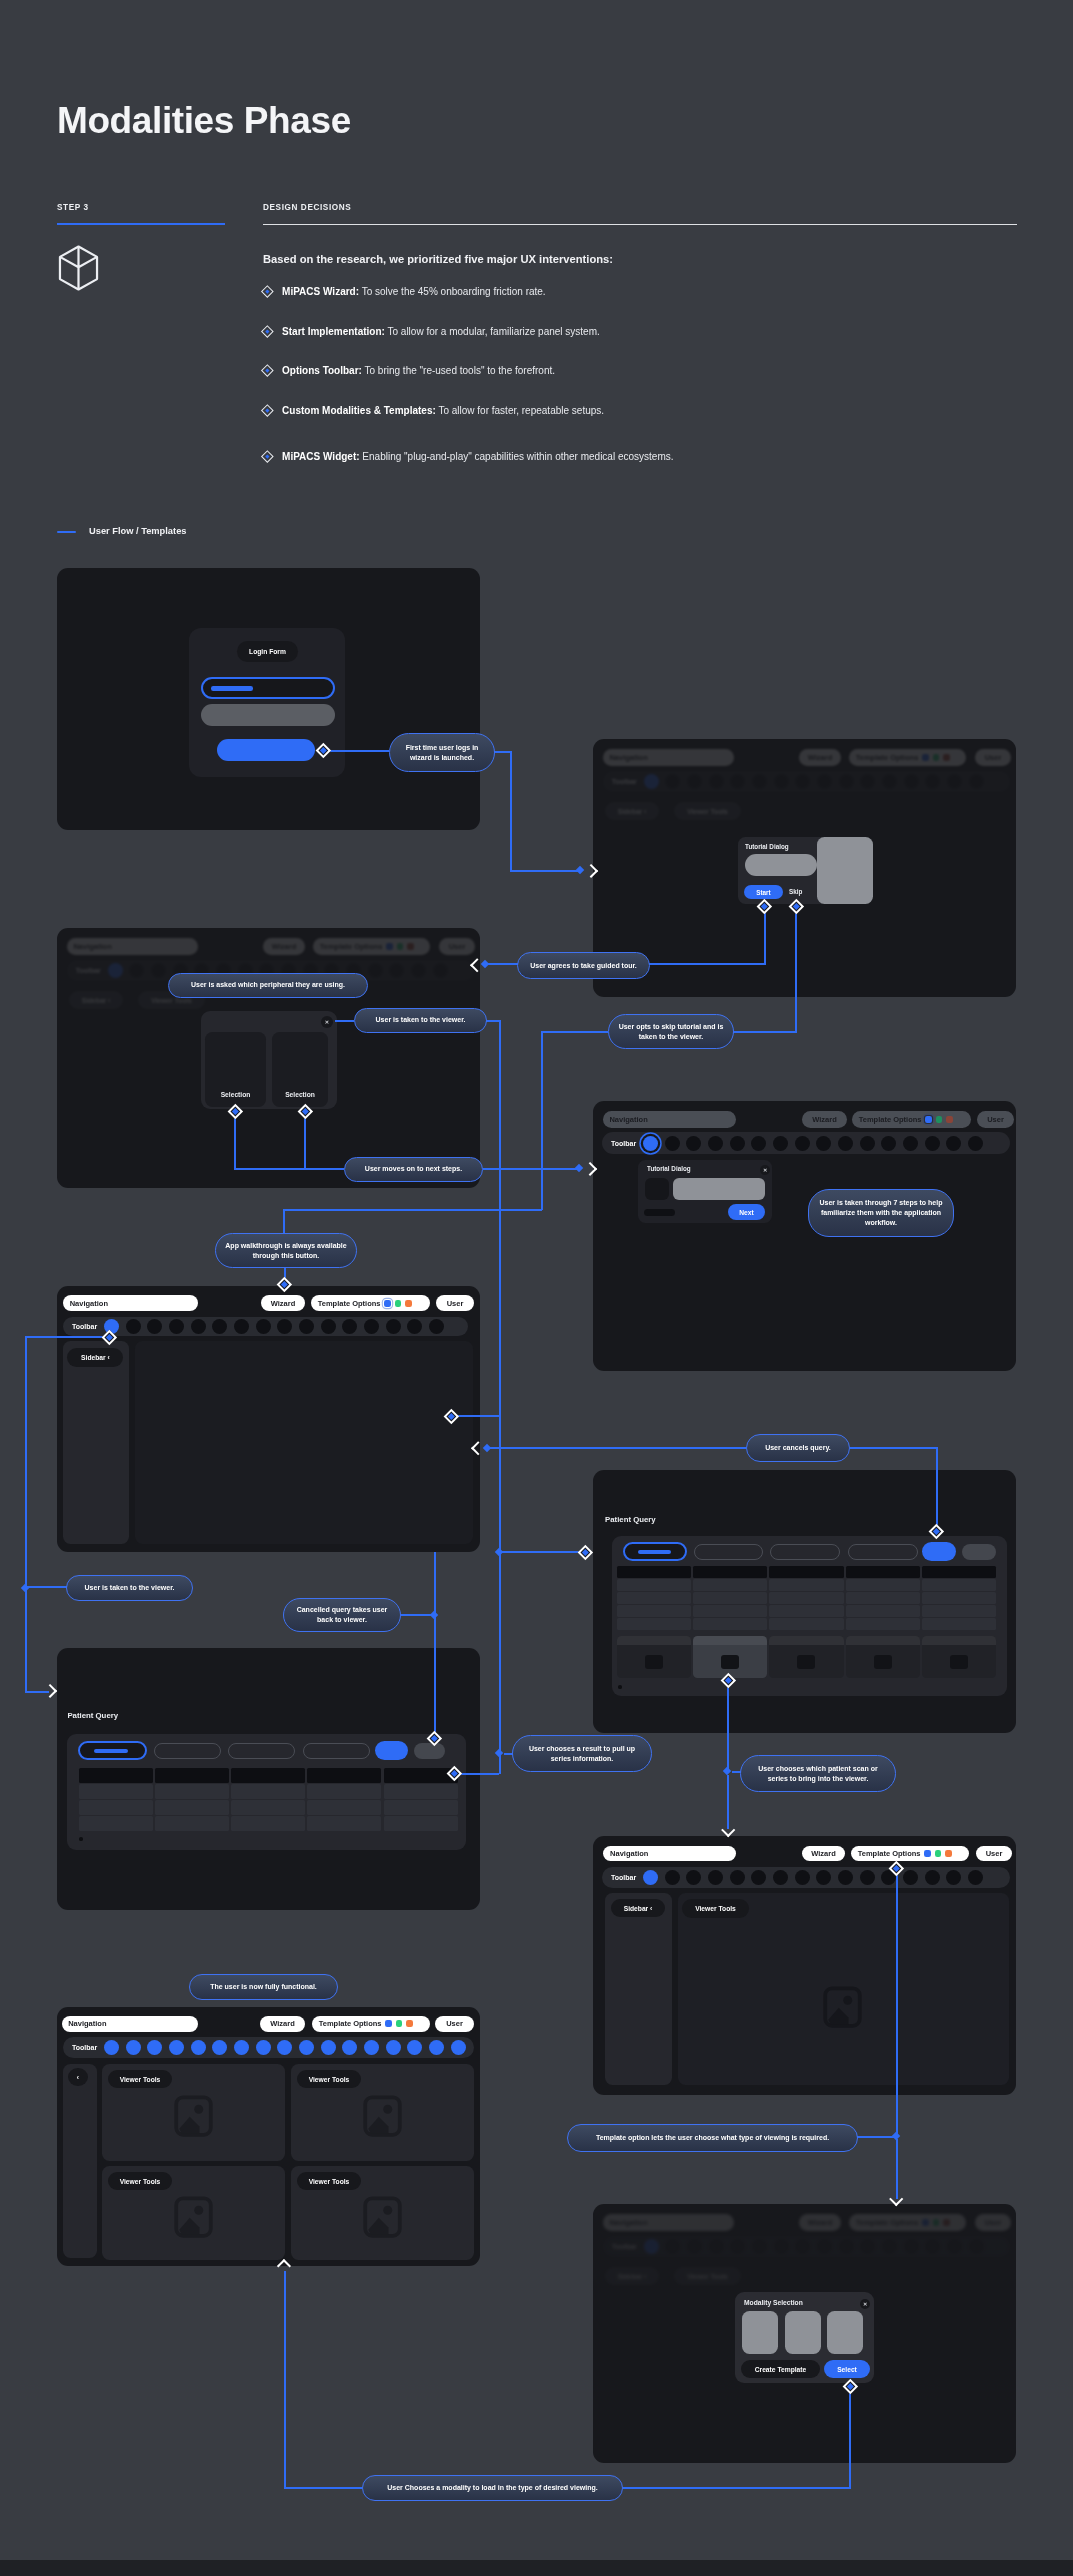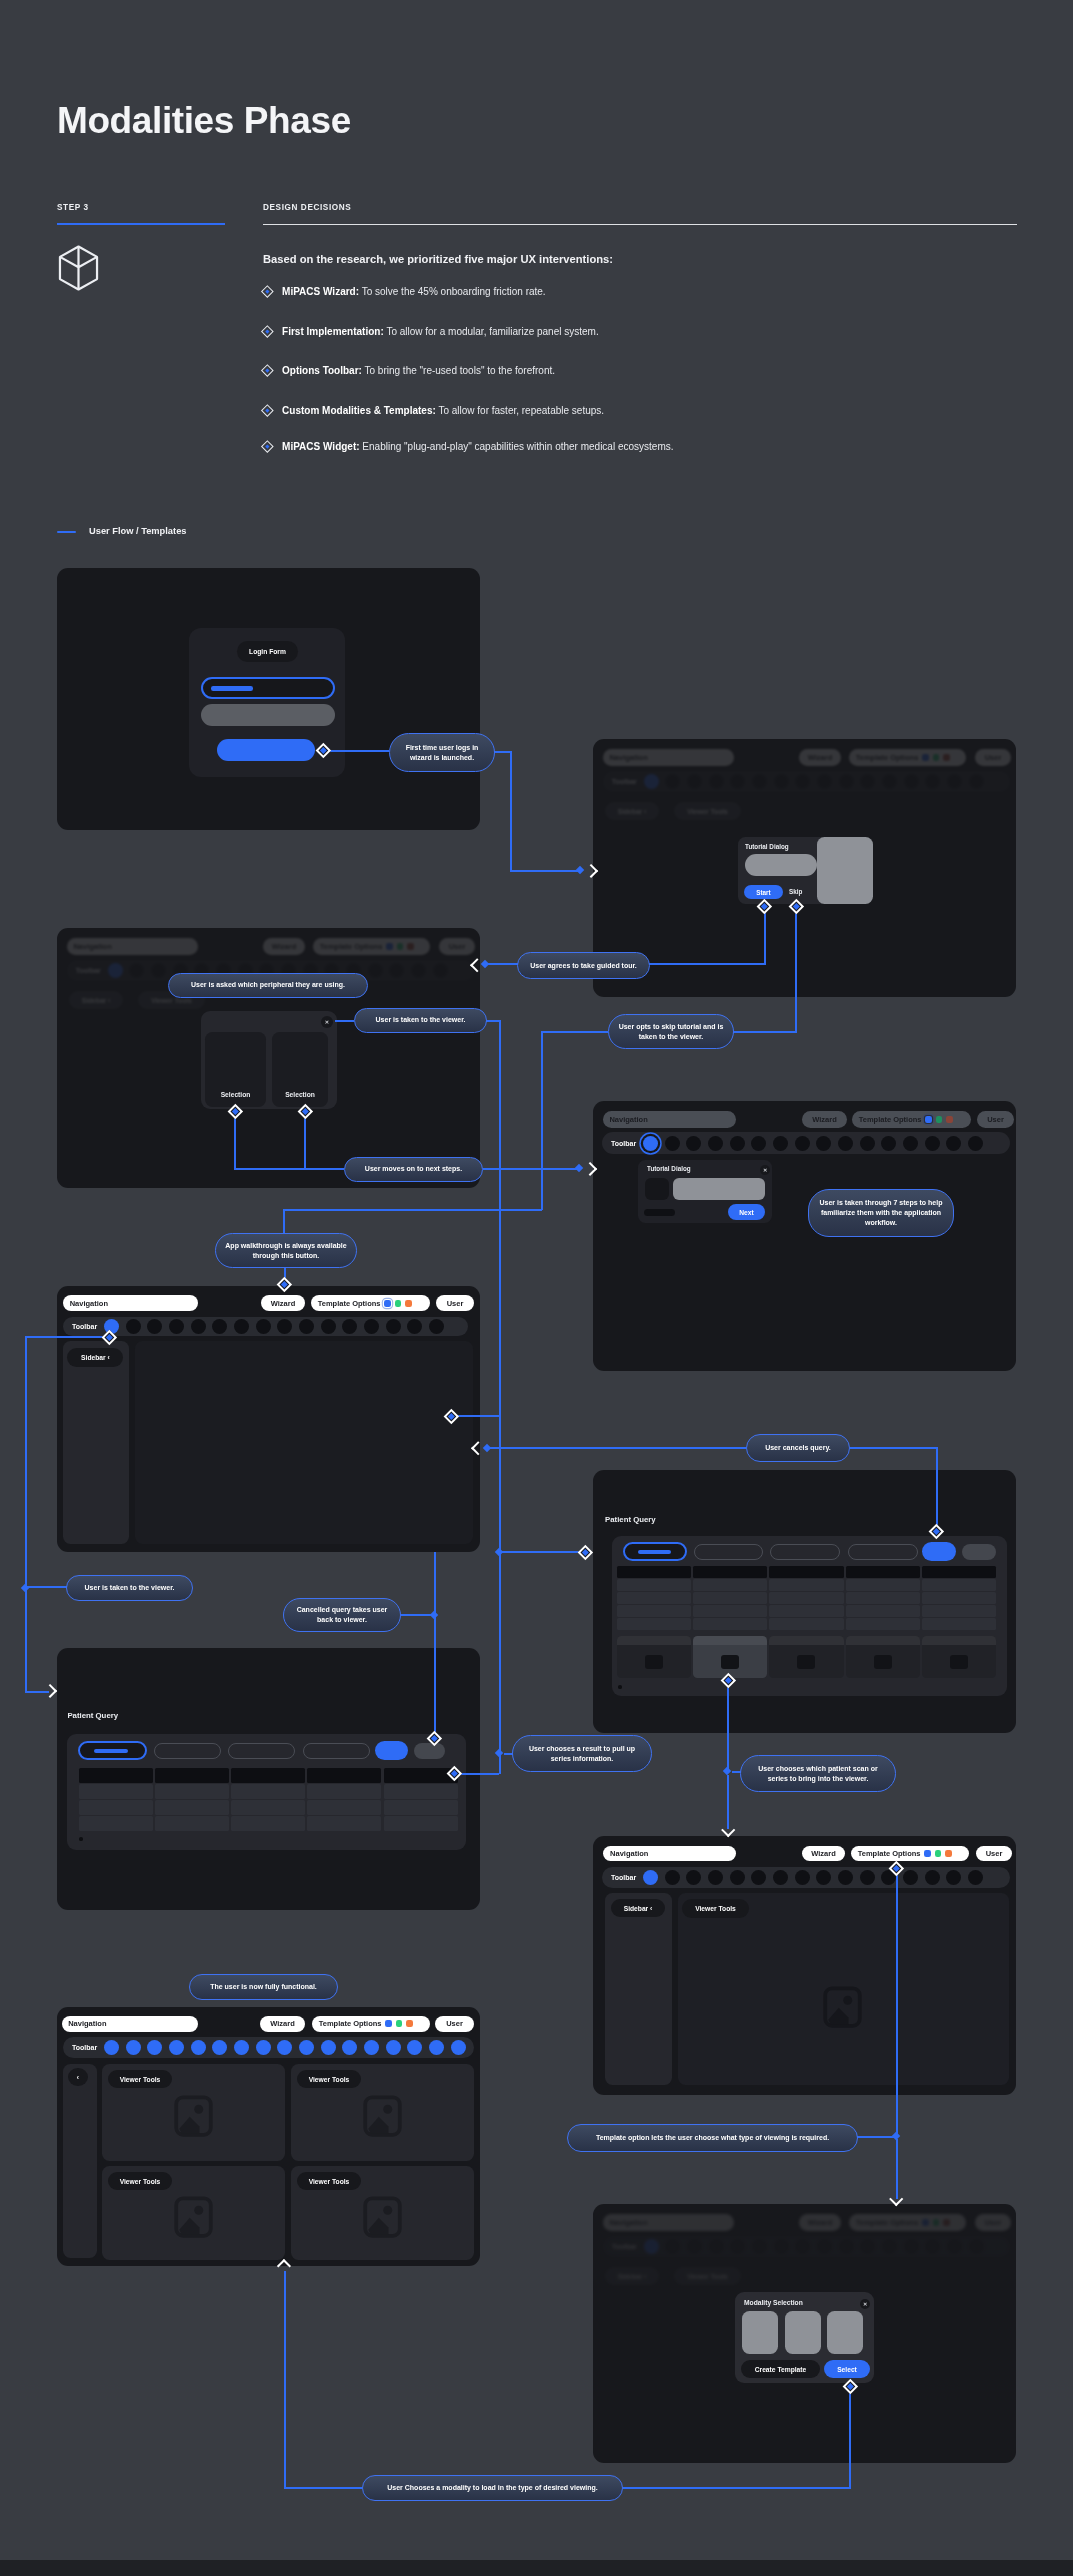--- a/index.html
+++ b/index.html
@@ -65,29 +65,29 @@
     <div style="display:flex;gap:10.4px;align-items:center;height:15px;margin-bottom:24.6px">
       <span class="bullet-di">
           <i></i>
         </span>
       <span style="font-size:10px;color:#e8eaee"><b style="color:#fff">MiPACS Wizard:</b> <span>To solve the 45% onboarding friction rate.</span></span>
     </div>
     <div style="display:flex;gap:10.4px;align-items:center;height:15px;margin-bottom:24.6px">
       <span class="bullet-di">
           <i></i>
         </span>
-      <span style="font-size:10px;color:#e8eaee"><b style="color:#fff">First Implementation:</b> <span>To allow for a modular, familiarize panel system.</span></span>
+      <span style="font-size:10px;color:#e8eaee"><b style="color:#fff">Start Implementation:</b> <span>To allow for a modular, familiarize panel system.</span></span>
     </div>
     <div style="display:flex;gap:10.4px;align-items:center;height:15px;margin-bottom:24.6px">
       <span class="bullet-di">
           <i></i>
         </span>
       <span style="font-size:10px;color:#e8eaee"><b style="color:#fff">Options Toolbar:</b> <span>To bring the "re-used tools" to the forefront.</span></span>
     </div>
-    <div style="display:flex;gap:10.4px;align-items:center;height:15px;margin-bottom:21px">
+    <div style="display:flex;gap:10.4px;align-items:center;height:15px;margin-bottom:31px">
       <span class="bullet-di">
           <i></i>
         </span>
       <span style="font-size:10px;color:#e8eaee"><b style="color:#fff">Custom Modalities &amp; Templates:</b> <span>To allow for faster, repeatable setups.</span></span>
     </div>
     <div style="display:flex;gap:10.4px;align-items:center;height:15px">
       <span class="bullet-di">
           <i></i>
         </span>
       <span style="font-size:10px;color:#e8eaee"><b style="color:#fff">MiPACS Widget:</b> <span>Enabling "plug-and-play" capabilities within other medical ecosystems.</span></span>

